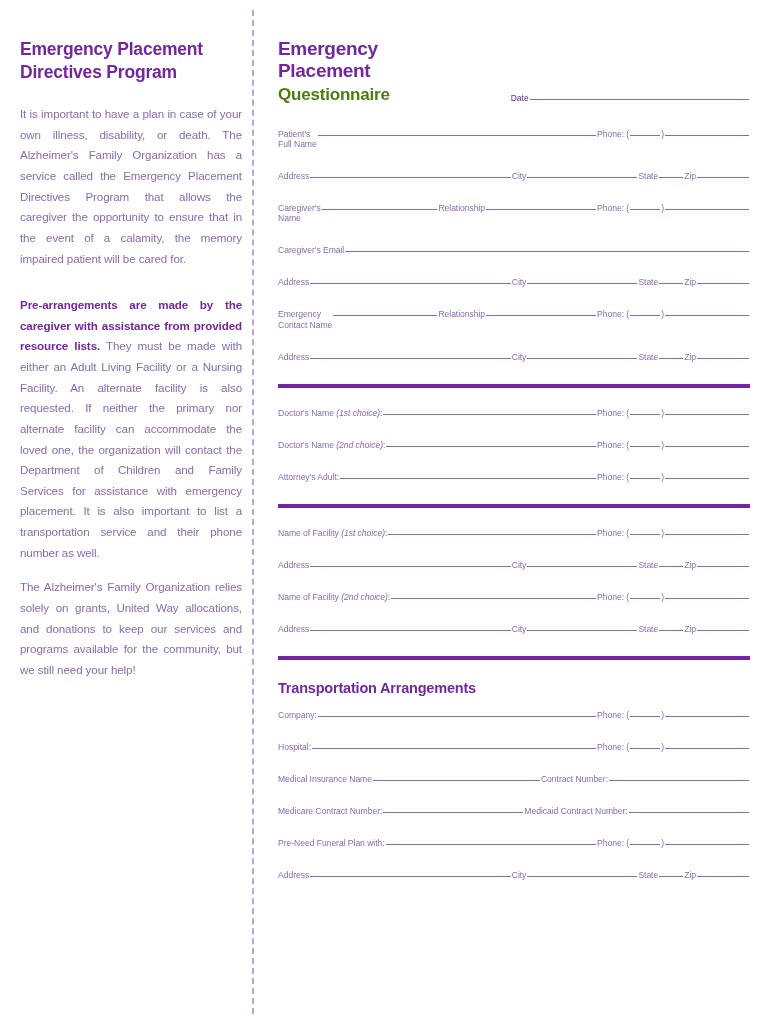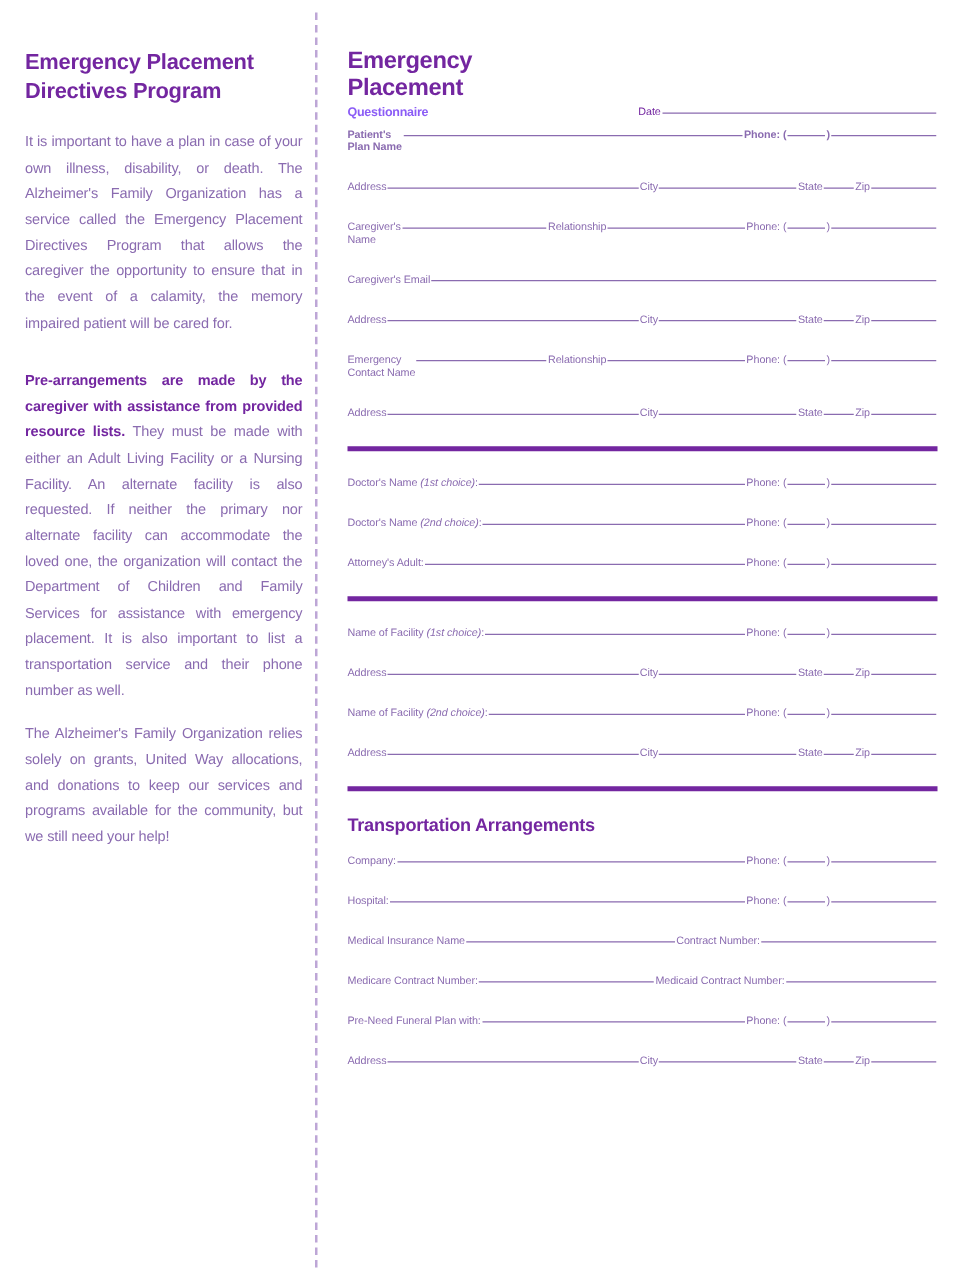--- a/index.html
+++ b/index.html
@@ -92,22 +92,22 @@
   
   .q-title {
     color: #7326a0;
     font-size: 19px;
     font-weight: bold;
     letter-spacing: -0.3px;
     line-height: 1.18;
     margin: 0;
   }
   .q-sub {
-    color: #8b5cf6;
-    font-size: 10px;
+    color: #4d7c0f;
+    font-size: 17px;
     font-weight: bold;
     letter-spacing: -0.2px;
     margin: 2px 0 0 0;
   }
   .title-row {
     display: flex;
     align-items: flex-end;
     justify-content: space-between;
   }
   .date-field {
@@ -128,21 +128,21 @@
   }
 
   
   .frow {
     display: flex;
     align-items: baseline;
     white-space: nowrap;
     margin-bottom: 22px;
     width: 100%;
   }
-  .frow.first { margin-top: 6px; font-weight: bold; }
+  .frow.first { margin-top: 24px; }
 
   .lbl {
     color: #8a6bb0;
     font-size: 8.6px;
     letter-spacing: -0.05px;
     flex: 0 0 auto;
   }
   .lbl.two-line {
     line-height: 1.18;
     align-self: flex-end;
@@ -213,21 +213,21 @@
       </div>
       <div class="date-field">
         <span class="lbl dark">Date</span>
         <span class="fill"></span>
       </div>
     </div>
 
     <div class="frow first">
       <span class="lbl two-line">
         <i>Patient's</i>
-        <i>Plan Name</i>
+        <i>Full Name</i>
       </span>
       <span class="fill"></span>
       <span class="lbl">Phone: (</span>
       <span class="fill w-pre"></span>
       <span class="lbl">)</span>
       <span class="fill w-phn"></span>
     </div>
 
     <div class="frow">
       <span class="lbl">Address</span>

